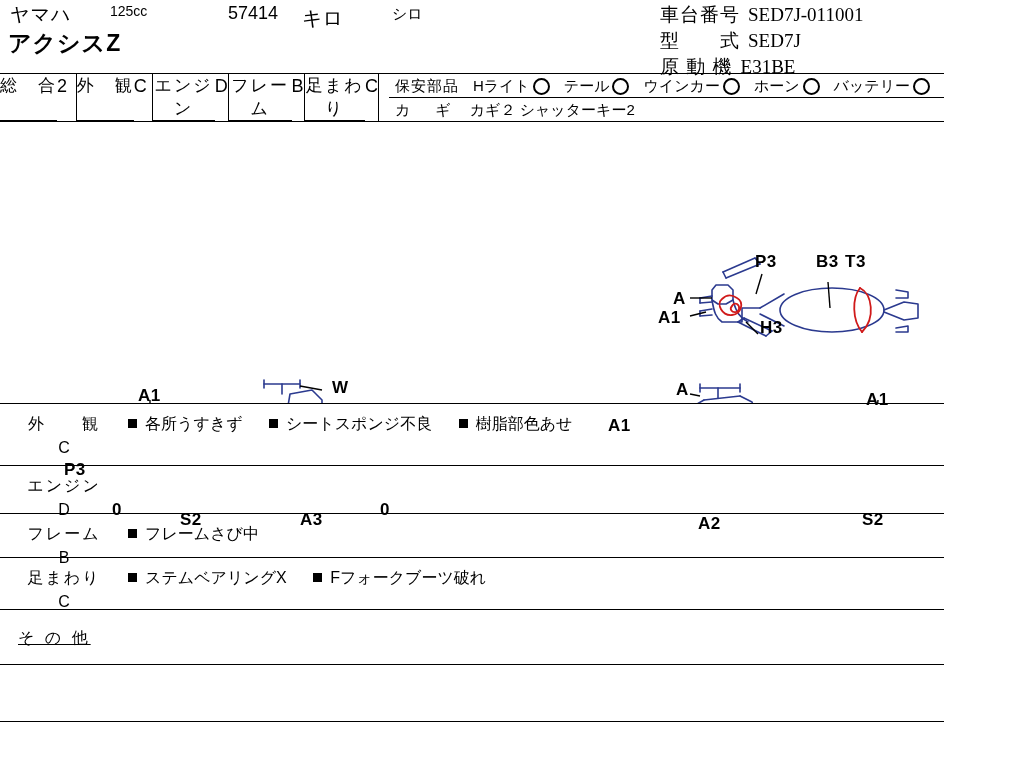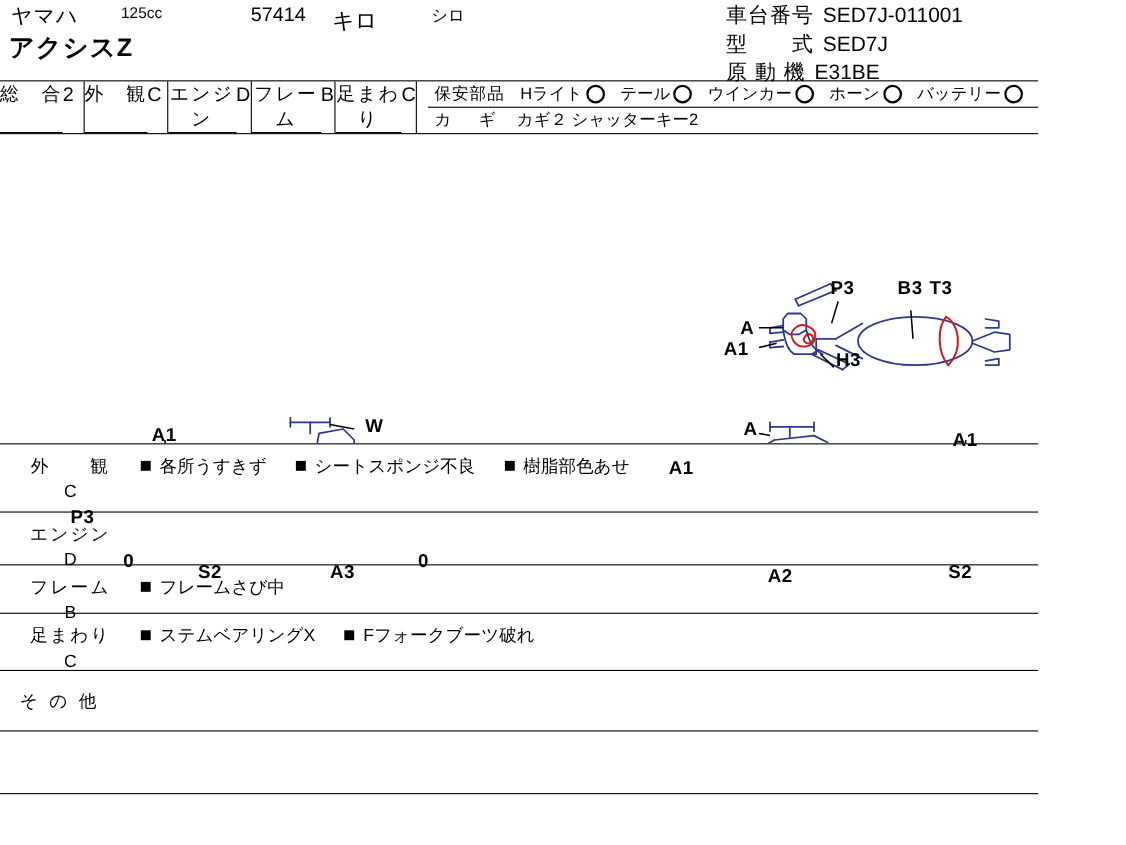--- a/index.html
+++ b/index.html
@@ -61,21 +61,21 @@
     font-size: 15px;
   }
   .hdr-right {
     position: absolute;
     left: 660px; top: 2px;
     font-size: 19px;
     line-height: 26px;
   }
   .hdr-right .row { white-space: nowrap; }
   .hdr-right .lbl { letter-spacing: 1px; }
-  .hdr-right .val { margin-left: 8px; }
+  .hdr-right .val { margin-left: 8px; font-family: Liberation Serif, serif; }
 
   
   .grades {
     position: relative;
     height: 48px;
     border-bottom: 1px solid #000;
     box-sizing: border-box;
     display: flex;
   }
   .gcell {
@@ -178,21 +178,21 @@
     width: 9px; height: 9px;
     background: #000;
     margin-right: 8px;
     vertical-align: middle;
     margin-bottom: 2px;
   }
   .r-ext { height: 62px; }
   .r-eng { height: 48px; }
   .r-frame { height: 44px; }
   .r-susp { height: 52px; }
-  .r-other { height: 55px; }
+  .r-other { height: 55px; text-decoration: underline; }
   .r-blank { height: 56px; border-bottom: 1px solid #000; }
   .other-label {
     padding: 18px 0 0 18px;
     font-size: 16px;
     letter-spacing: 3px;
   }
 </style>
 </head>
 <body>
 

